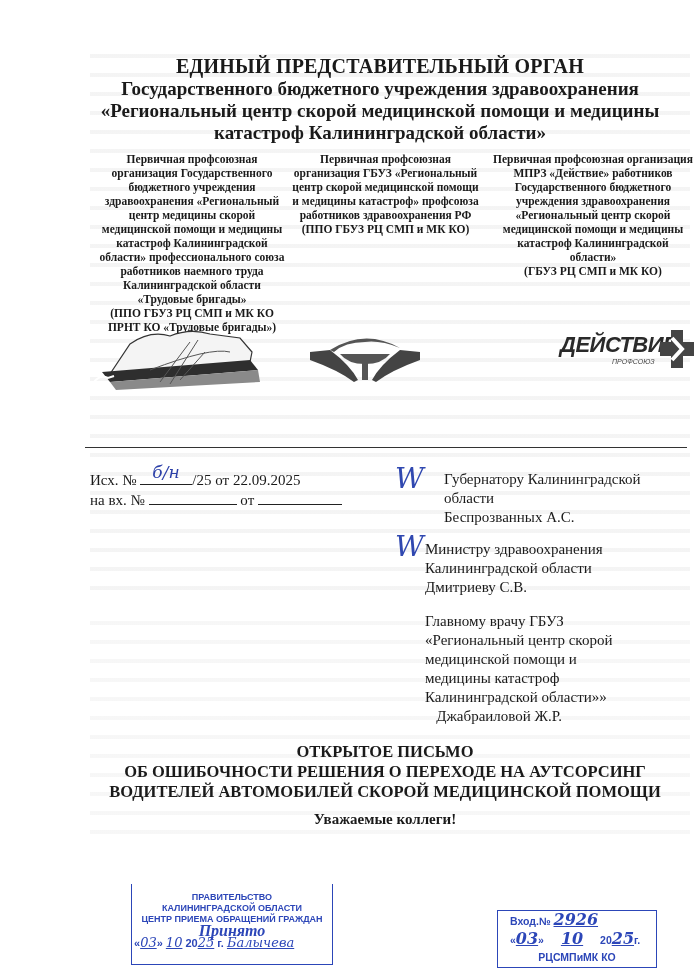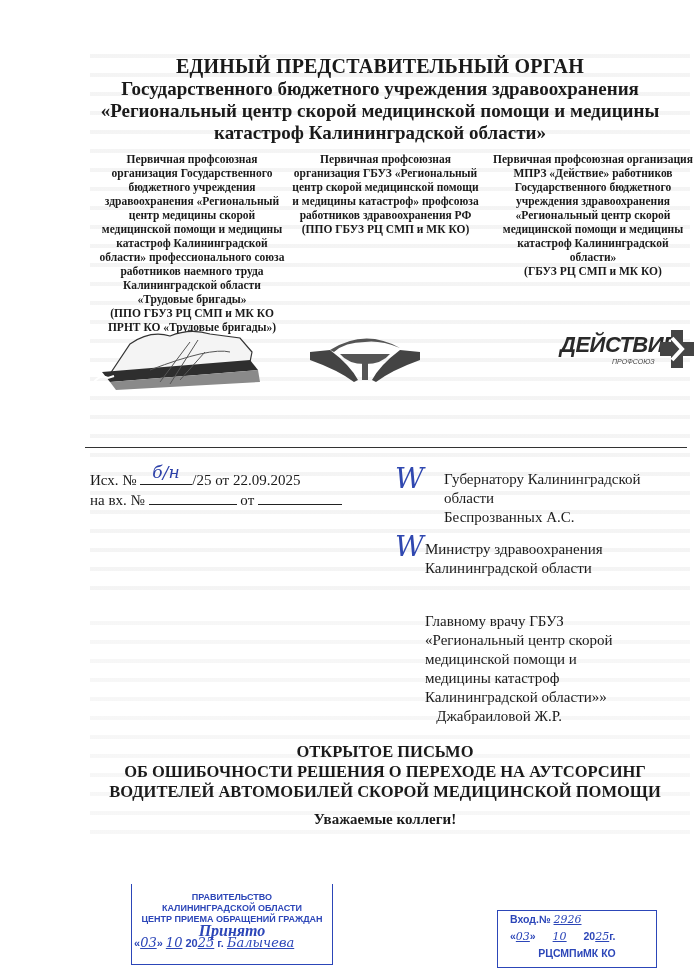--- a/index.html
+++ b/index.html
@@ -70,21 +70,21 @@
   .stamp1 .accept { font-style: italic; font-family: "Liberation Serif", serif; font-size: 16px; }
   .stamp1 .date { font-size: 11px; margin-top: 1px; text-align: left; padding-left: 2px; }
   .stamp1 .date .h { font-family: "DejaVu Serif", serif; font-style: italic; font-weight: normal; font-size: 13px; text-decoration: underline; }
   .stamp-extra { position: absolute; left: 298px; top: 994px; color: #2c46b8; font-family: "DejaVu Serif", serif; font-style: italic; font-size: 17px; }
 
   .stamp2 {
     position: absolute; left: 497px; top: 910px; width: 160px; height: 58px;
     border: 1.5px solid #2c46b8; color: #2c46b8;
     font-family: "Liberation Sans", sans-serif; font-size: 10.5px; font-weight: bold; line-height: 17px; padding-left: 12px; box-sizing: border-box;
   }
-  .stamp2 .h { font-family: "DejaVu Serif", serif; font-style: italic; font-weight: normal; font-size: 11px; text-decoration: underline; }
+  .stamp2 .h { font-family: "DejaVu Serif", serif; font-style: italic; font-weight: bold; font-size: 16px; text-decoration: underline; }
   .stamp2 .c { text-align: center; padding-right: 12px; }
 </style>
 </head>
 <body>
 
 <div class="page">
   <div class="bleed"></div>
   <div class="bleed2"></div>
 
   <div class="hdr hdr1">ЕДИНЫЙ ПРЕДСТАВИТЕЛЬНЫЙ ОРГАН</div>
@@ -173,20 +173,21 @@
   <div class="sig-mark" style="left:395px;top:530px;">W</div>
 
   <div class="addr addr1">
     <div>Губернатору Калининградской</div>
     <div>области</div>
     <div>Беспрозванных А.С.</div>
   </div>
   <div class="addr addr2">
     <div>Министру здравоохранения</div>
     <div>Калининградской области</div>
+    <div>Дмитриеву С.В.</div>
   </div>
   <div class="addr addr3">
     <div>Главному врачу ГБУЗ</div>
     <div>«Региональный центр скорой</div>
     <div>медицинской помощи и</div>
     <div>медицины катастроф</div>
     <div>Калининградской области»»</div>
     <div style="white-space:pre;">   Джабраиловой Ж.Р.</div>
   </div>
 

